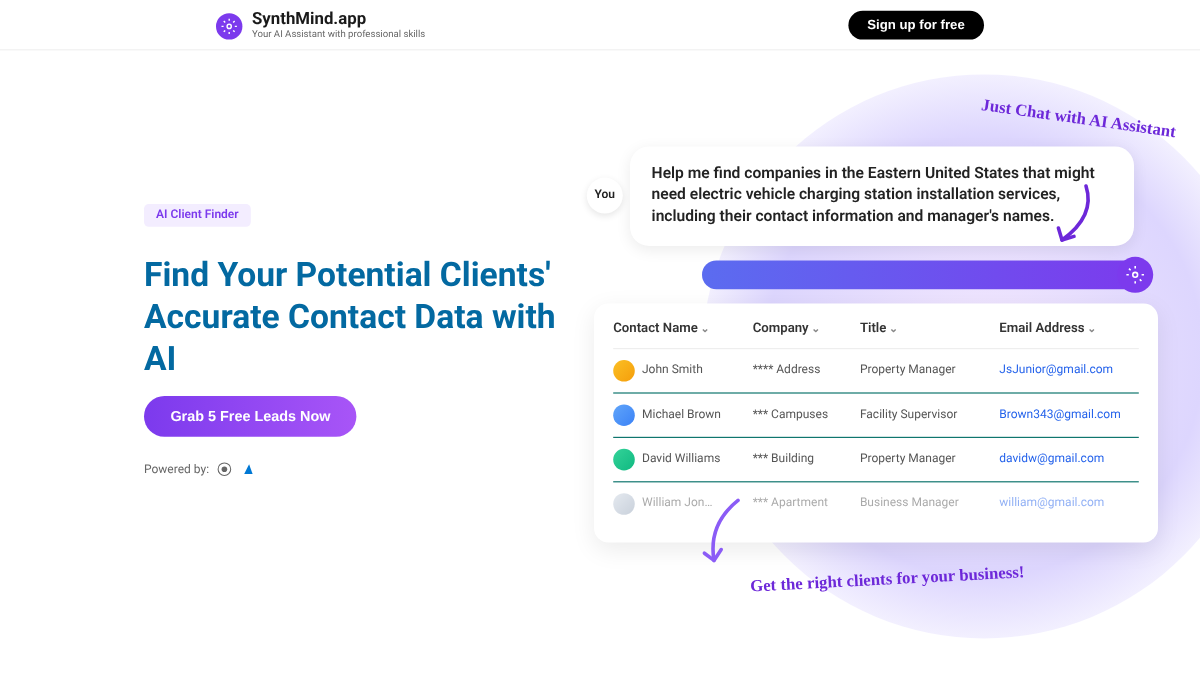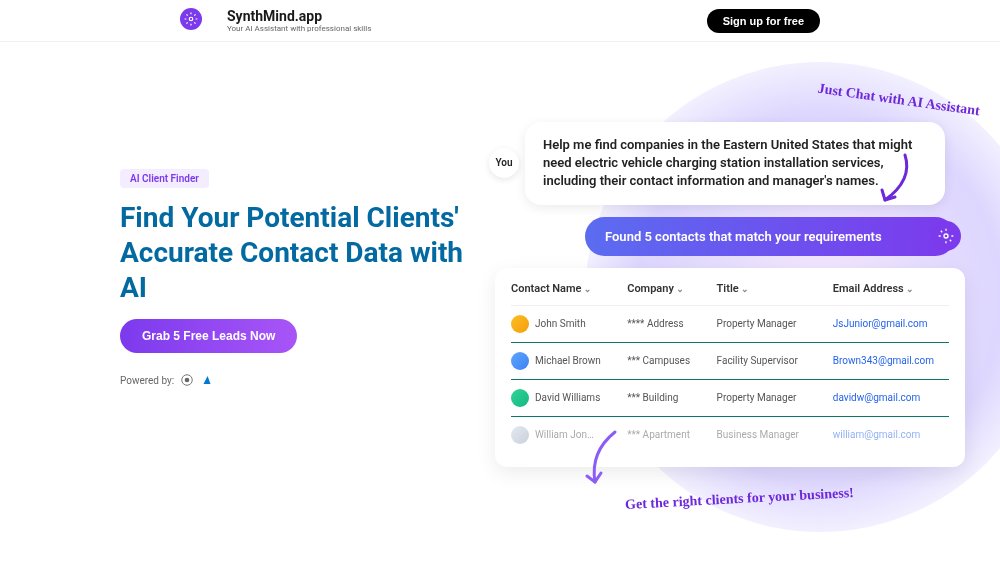--- a/index.html
+++ b/index.html
@@ -1,28 +1,28 @@
 <!DOCTYPE html>
 <html><head>
 <meta charset="utf-8">
 <style>
 * { margin: 0; padding: 0; box-sizing: border-box; }
 body { font-family: -apple-system, BlinkMacSystemFont, "Segoe UI", Roboto, Arial, sans-serif; width: 1000px; height: 563px; background: #fff; overflow: hidden; }
 
 .header { display: flex; justify-content: space-between; align-items: center; padding: 8px 180px; border-bottom: 1px solid #f0f0f0; }
-.logo-wrap { display: flex; align-items: flex-start; gap: 25px; }
+.logo-wrap { display: flex; align-items: flex-end; gap: 8px; }
 .logo-icon { width: 22px; height: 22px; background: #7c3aed; border-radius: 50%; display: flex; align-items: center; justify-content: center; color: #fff; font-size: 12px; font-weight: bold; }
 .logo-text { font-size: 14px; font-weight: 700; color: #1a1a1a; }
 .logo-sub { font-size: 8px; color: #666; }
 .signup-btn { background: #000; color: #fff; border: none; border-radius: 16px; padding: 6px 16px; font-size: 11px; font-weight: 600; cursor: pointer; }
 
 .main { display: flex; padding: 40px 0 0 120px; position: relative; }
 
 .left { width: 360px; padding-top: 85px; }
-.badge { display: inline-block; background: #f3edff; color: #7c3aed; font-size: 10px; font-weight: 600; padding: 4px 10px; border-radius: 4px; margin-bottom: 12px; }
+.badge { display: inline-block; background: #f3edff; color: #7c3aed; font-size: 10px; font-weight: 600; padding: 4px 10px; border-radius: 4px; margin-bottom: 22px; }
 .heading { font-size: 28px; font-weight: 700; line-height: 1.25; color: #0369a1; margin-bottom: 14px; }
 .subhead { font-size: 13px; color: #444; line-height: 1.5; margin-bottom: 18px; }
 .cta-btn { background: linear-gradient(90deg, #7c3aed, #a855f7); color: #fff; border: none; border-radius: 20px; padding: 10px 22px; font-size: 12px; font-weight: 600; cursor: pointer; }
 .powered { margin-top: 20px; font-size: 10px; color: #666; display: flex; align-items: center; gap: 6px; }
 .powered-icon { width: 14px; height: 14px; }
 
 .right { position: absolute; right: 15px; top: 30px; width: 500px; }
 .bg-circle { position: absolute; width: 470px; height: 470px; border-radius: 50%; background: radial-gradient(circle, #f3e8ff 0%, #ddd6fe 55%, #fff 80%); top: -10px; right: -70px; z-index: 0; }
 
 .annotation1 { position: absolute; top: 20px; right: 5px; color: #6d28d9; font-family: "Comic Sans MS", cursive; font-size: 14px; font-weight: 600; transform: rotate(8deg); z-index: 5; }
@@ -96,21 +96,20 @@
         <path d="M30 5 Q38 30 10 50" fill="none" stroke="#6d28d9" stroke-width="3" stroke-linecap="round"></path>
         <path d="M10 50 l-3 -10 M10 50 l10 -3" fill="none" stroke="#6d28d9" stroke-width="3" stroke-linecap="round"></path>
       </svg>
 
     <div class="chat-bubble">
       <div class="you-badge">You</div>
       <span>Help me find companies in the Eastern United States that might need electric vehicle charging station installation services, including their contact information and manager's names.</span>
     </div>
 
     <div class="response-bar">
-      <span>Found 5 contacts that match your requirements</span>
       <div class="response-icon">
         <svg width="16" height="16" viewBox="0 0 24 24" fill="none" stroke="#fff" stroke-width="2">
             <circle cx="12" cy="12" r="3"></circle>
             <path d="M12 1v3M12 20v3M4.2 4.2l2.1 2.1M17.7 17.7l2.1 2.1M1 12h3M20 12h3"></path>
           </svg>
       </div>
     </div>
 
     <div class="contacts-card">
       <div class="contacts-header">

